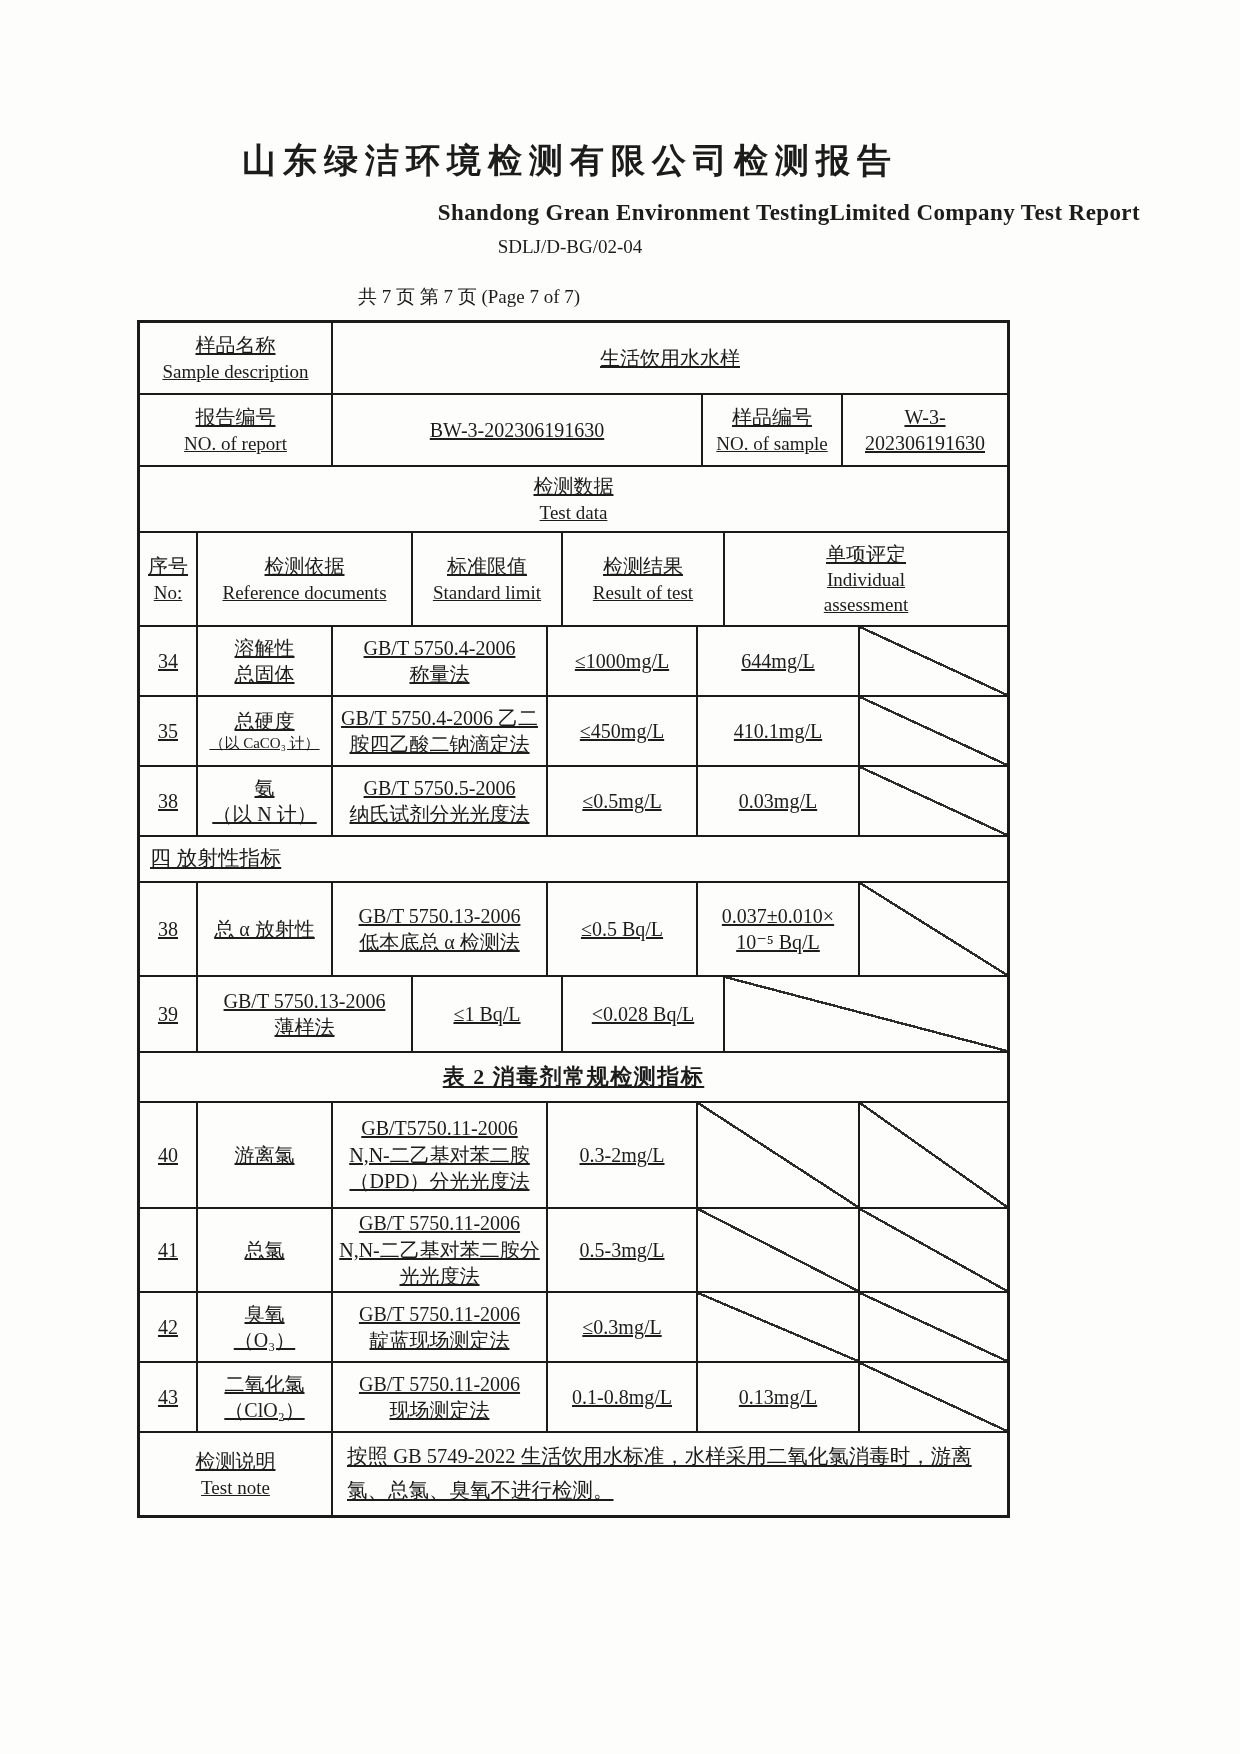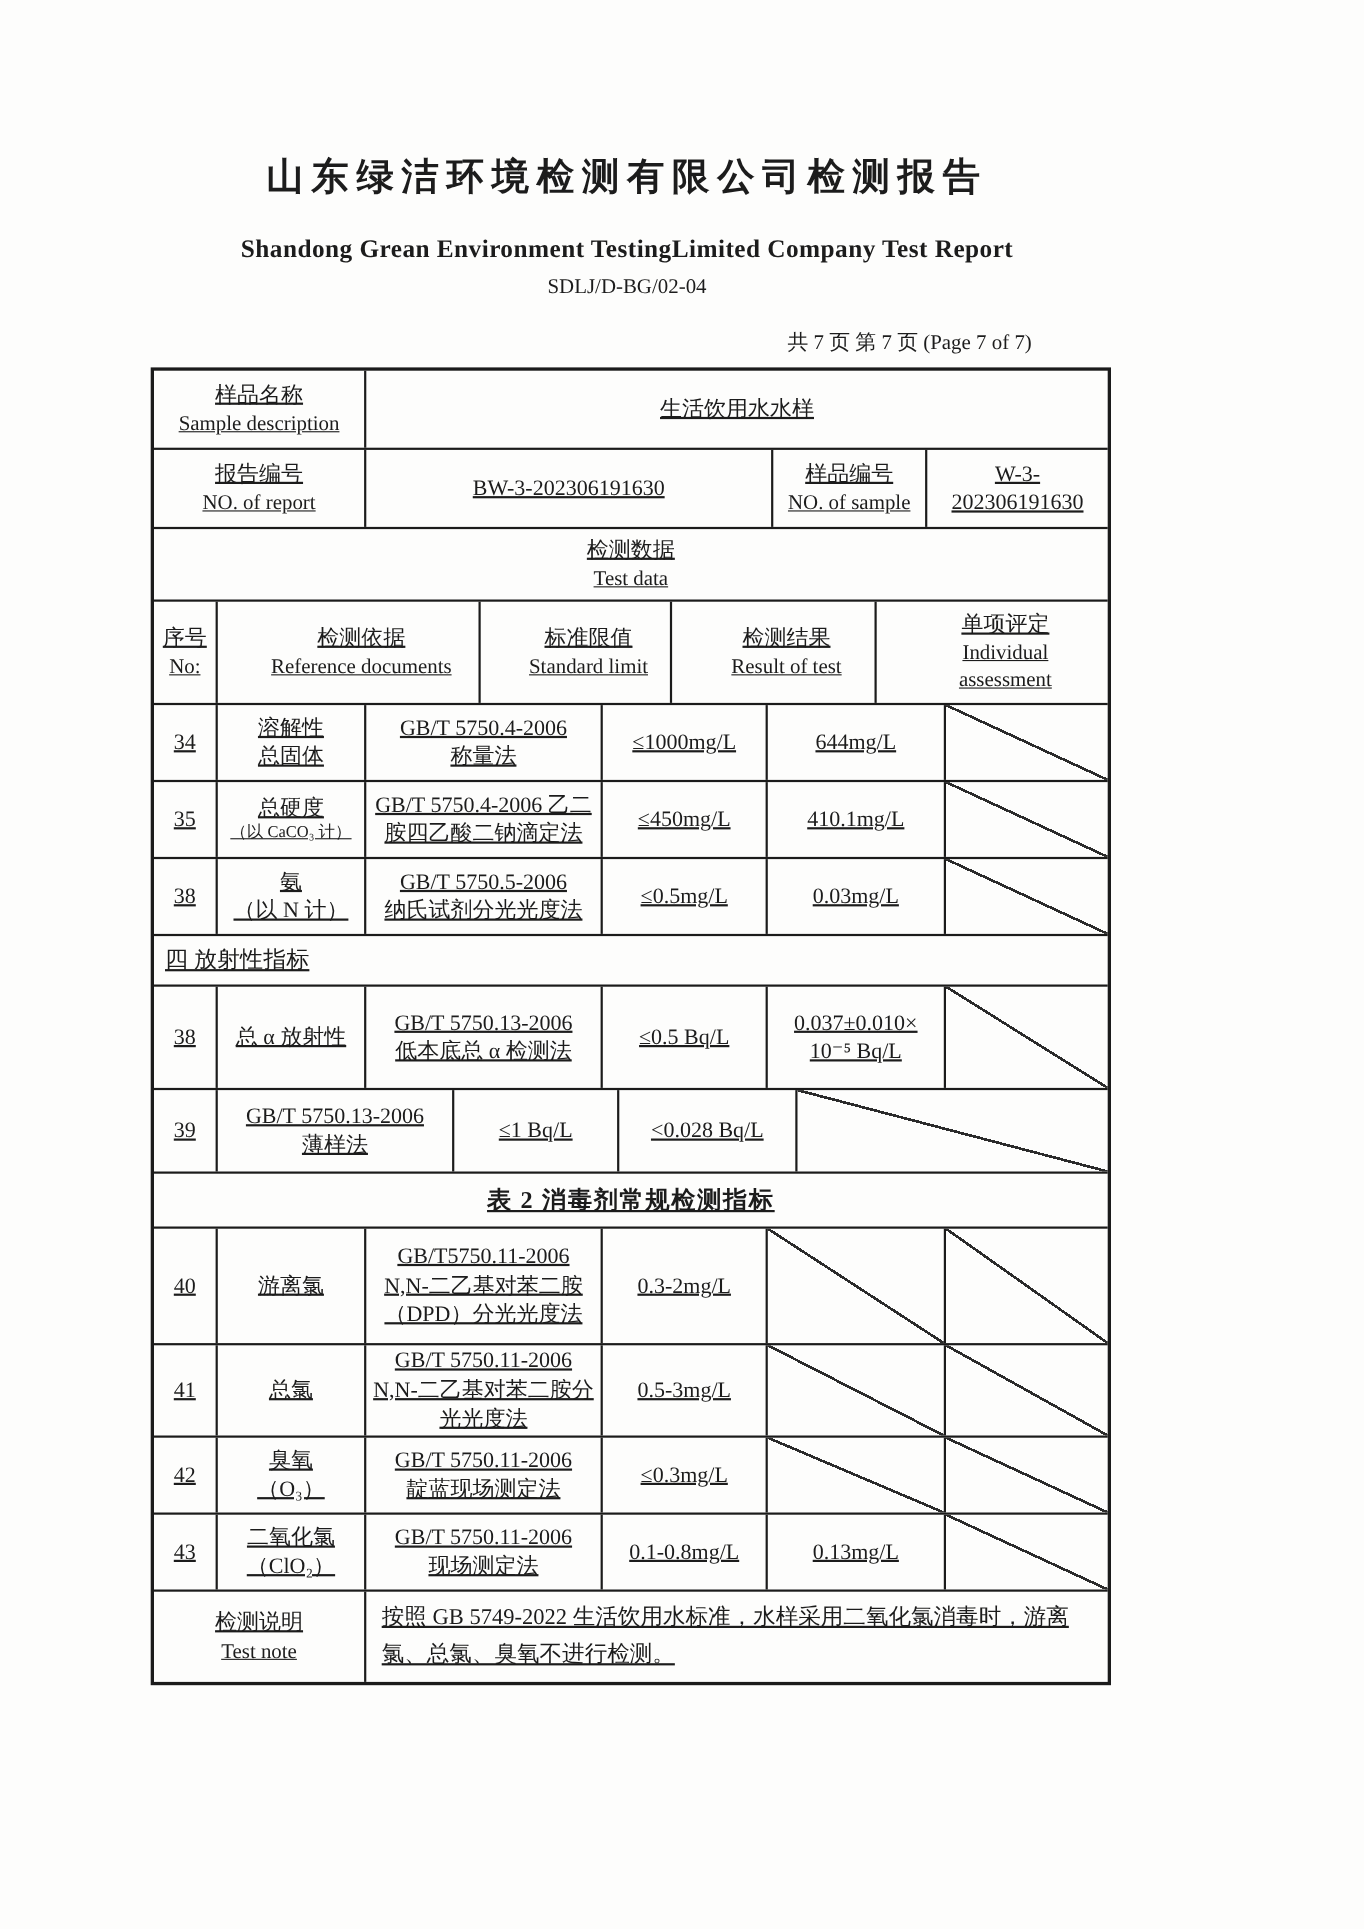--- a/index.html
+++ b/index.html
@@ -9,26 +9,26 @@
     font-family:"Liberation Serif","DejaVu Serif",serif;
     color:#1c1c1c;
   }
   .page { position:relative; width:1240px; height:1754px; overflow:hidden; }
 
   .title-cn {
     padding-top:138px; text-align:center; width:1140px;
     font-size:34px; font-weight:bold; letter-spacing:7px;
   }
   .title-en {
-    margin-top:30px; text-align:center; width:1140px;
+    margin-top:16px; text-align:right; width:1140px;
     font-size:23px; font-weight:bold; letter-spacing:0.4px;
   }
   .doc-code { margin-top:10px; text-align:center; width:1140px; font-size:19px; }
   .page-ind {
-    margin-top:26px; width:1004px; text-align:right; padding-right:66px;
+    margin-top:26px; width:1004px; text-align:center; padding-right:66px;
     box-sizing:border-box; font-size:19px;
   }
 
   .tbl {
     margin:10px 0 0 137px; width:867px;
     border:3px solid #1b1b1b; box-sizing:content-box;text-decoration:underline;
   }
   .row { display:flex; border-bottom:2px solid #1b1b1b; }
   .row:last-child { border-bottom:none; }
   .cell {
@@ -41,21 +41,21 @@
   .cell span { display:block; }
 
   
   .w-no{width:58px;} .w-item{width:135px;} .w-ref{width:215px;}
   .w-limit{width:150px;} .w-result{width:162px;} .w-assess{flex:1;}
   .w-label{width:193px;} .w-bw{width:370px;} .w-sno{width:140px;} .w-wno{flex:1;}
   .w-span{flex:1;}
 
   
   .h-sample{height:70px;} .h-report{height:70px;} .h-testdata{height:64px;}
-  .h-colhead{height:92px;gap:24px;} .h-data{height:68px;} .h-sec{height:44px;}
+  .h-colhead{height:92px;} .h-data{height:68px;} .h-sec{height:44px;}
   .h-alpha{height:92px;} .h-beta{height:74px;justify-content:space-between;} .h-t2{height:48px;}
   .h-r40{height:104px;} .h-r41{height:82px;} .h-note{height:82px;}
 
   .en { font-size:19px; }
   .small { font-size:15px; letter-spacing:0; }
 
   .slash {
     background-image:linear-gradient(to top right,
       transparent calc(50% - 1.2px), #2b2b2b calc(50% - 1.2px),
       #2b2b2b calc(50% + 1.2px), transparent calc(50% + 1.2px));

